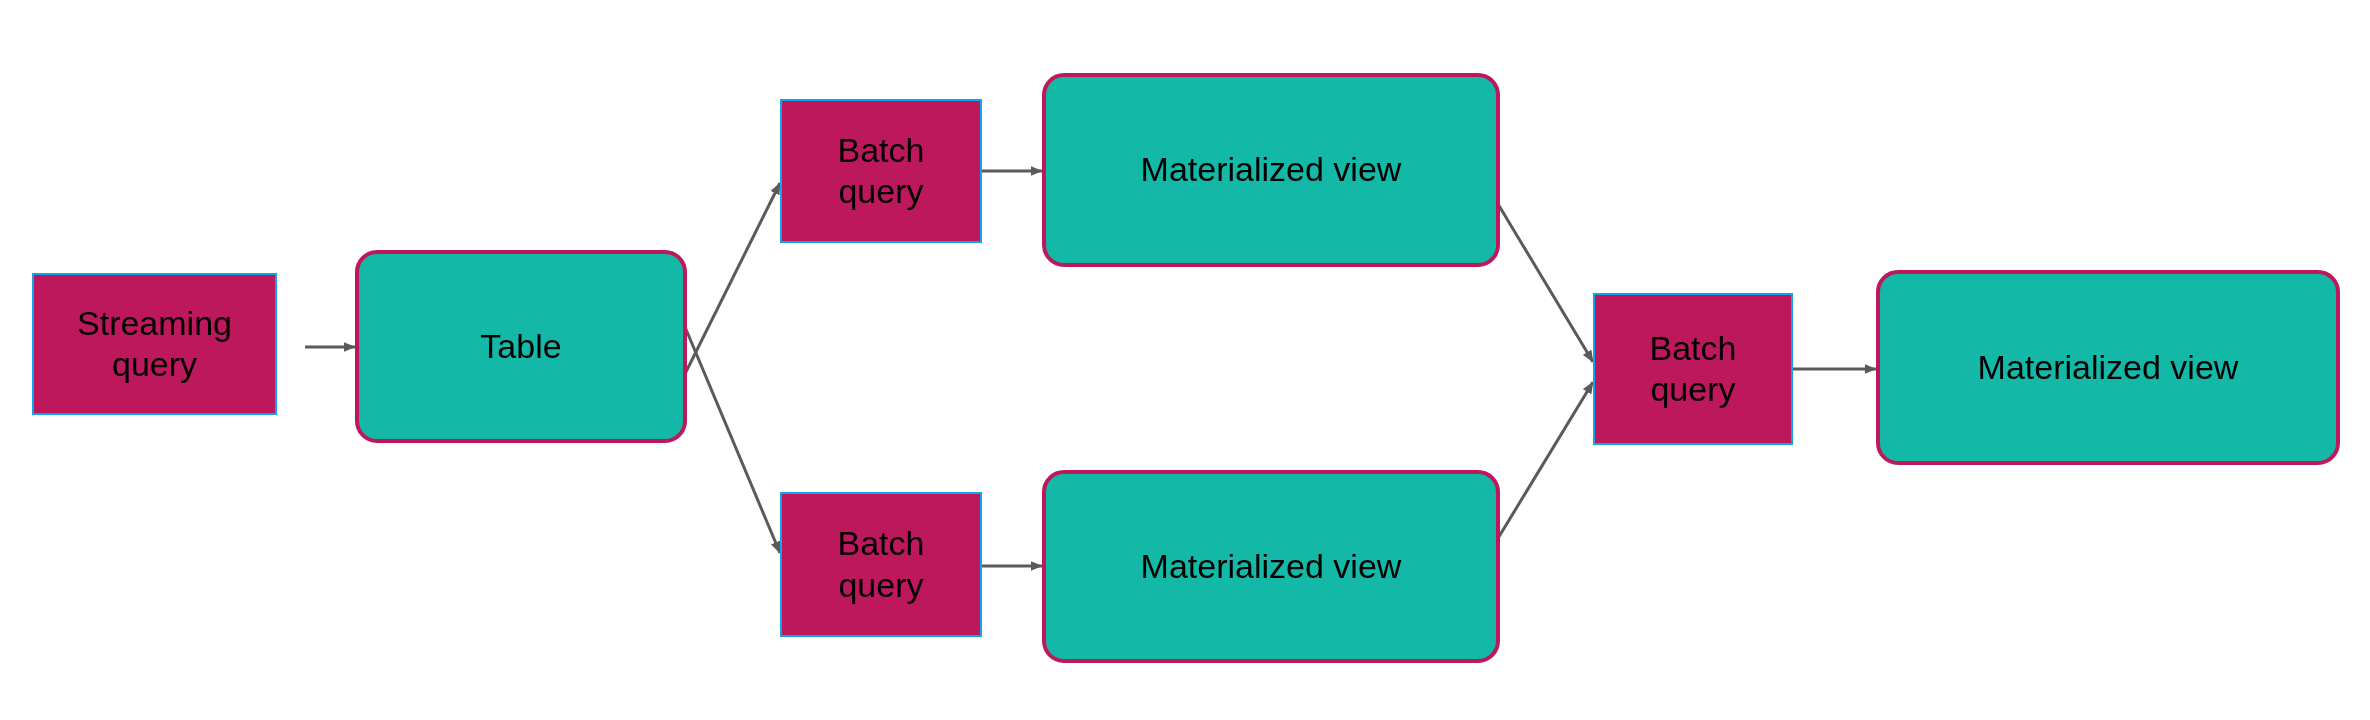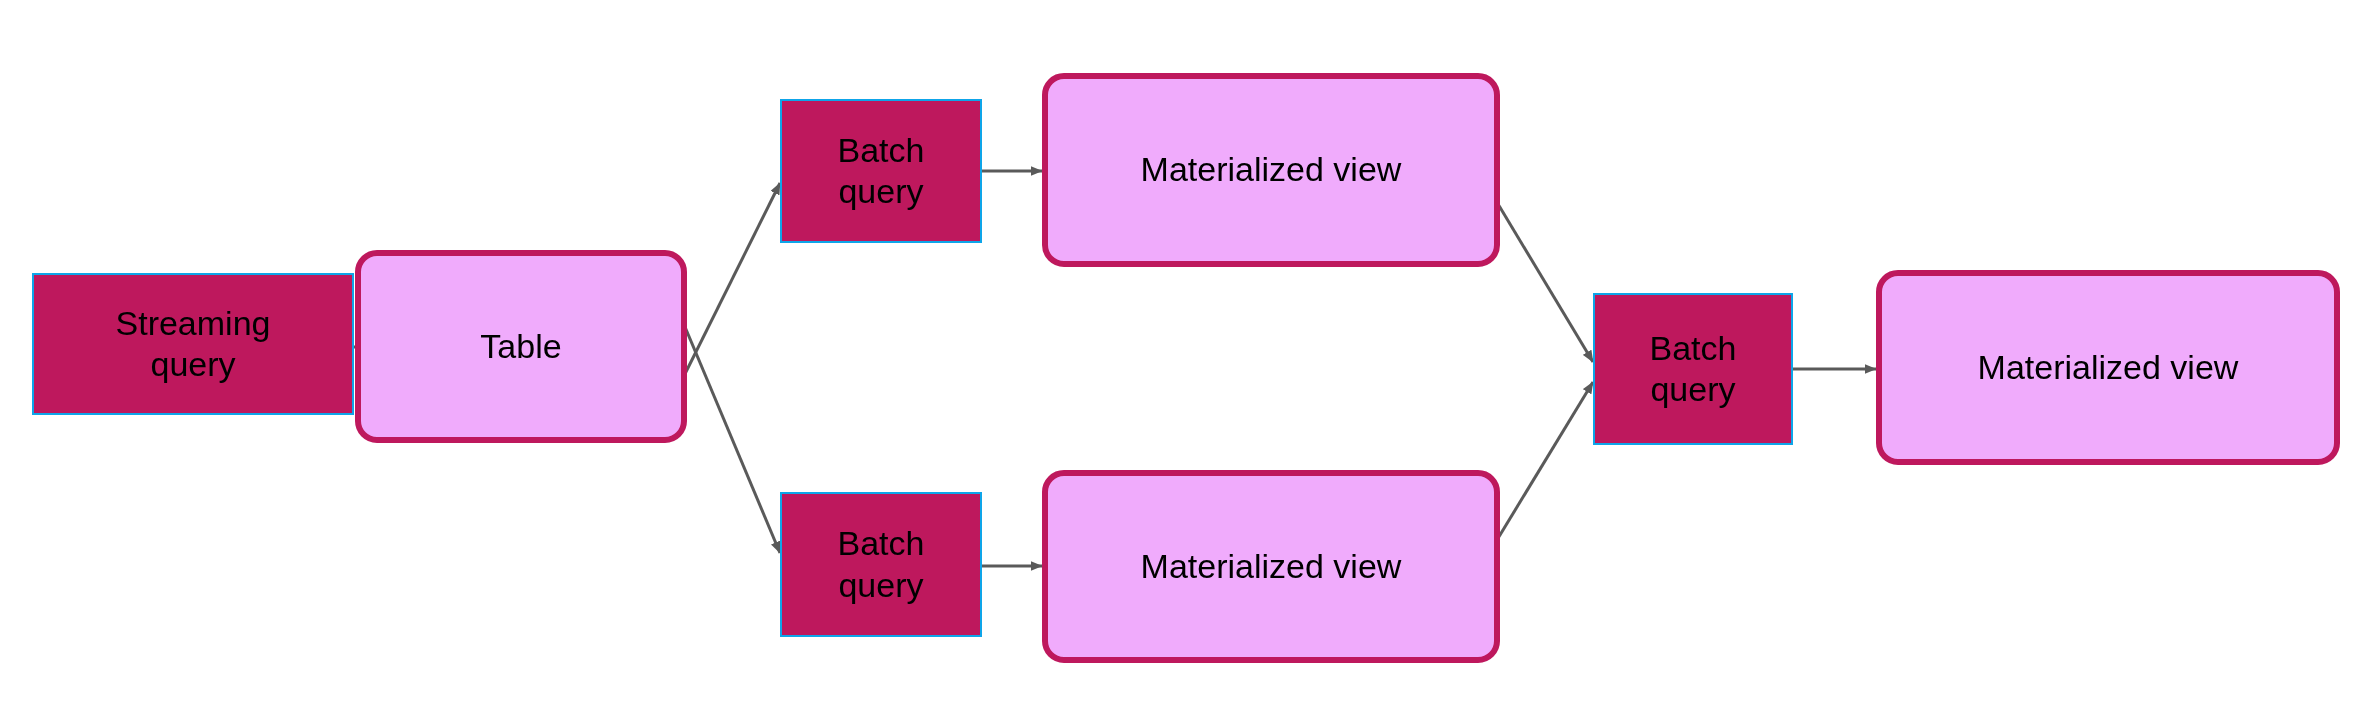--- a/index.html
+++ b/index.html
@@ -44,22 +44,22 @@
     white-space: pre-line;
     padding: 0 6px;
   }
   .node.process {
     background: #be185d;
     border: 2px solid #0ea5e9;
     border-radius: 0;
     font-size: 34px;
   }
   .node.store {
-    background: #f0abfc;
-    border: 6px solid #be185d;
+    background: #14b8a6;
+    border: 4px solid #be185d;
     border-radius: 22px;
     font-size: 34px;
   }
 </style>
 </head>
 <body>
 
 <div id="diagram-canvas">
 
   <svg id="edge-layer" viewBox="0 0 2370 720" width="2370" height="720" xmlns="http://www.w3.org/2000/svg">
@@ -73,21 +73,21 @@
         <line x1="672" y1="400" x2="780" y2="183" marker-end="url(#arrowhead)"></line>
         <line x1="672" y1="296" x2="780" y2="553" marker-end="url(#arrowhead)"></line>
         <line x1="982" y1="171" x2="1042" y2="171" marker-end="url(#arrowhead)"></line>
         <line x1="982" y1="566" x2="1042" y2="566" marker-end="url(#arrowhead)"></line>
         <line x1="1486" y1="184" x2="1593" y2="362" marker-end="url(#arrowhead)"></line>
         <line x1="1486" y1="558" x2="1593" y2="382" marker-end="url(#arrowhead)"></line>
         <line x1="1793" y1="369" x2="1876" y2="369" marker-end="url(#arrowhead)"></line>
       </g>
   </svg>
 
-  <div class="node process" style="left: 32px; top: 273px; width: 322px; height: 142px; border-radius: 0px;">
+  <div class="node process" style="left: 32px; top: 273px; width: 245px; height: 142px; border-radius: 0px;">
     <span class="node-label">Streaming
 query</span>
   </div>
 
   <div class="node store" style="left: 355px; top: 250px; width: 332px; height: 193px;">
     <span class="node-label">Table</span>
   </div>
 
   <div class="node process" style="left: 780px; top: 99px; width: 202px; height: 144px; border-radius: 0px;">
     <span class="node-label">Batch

